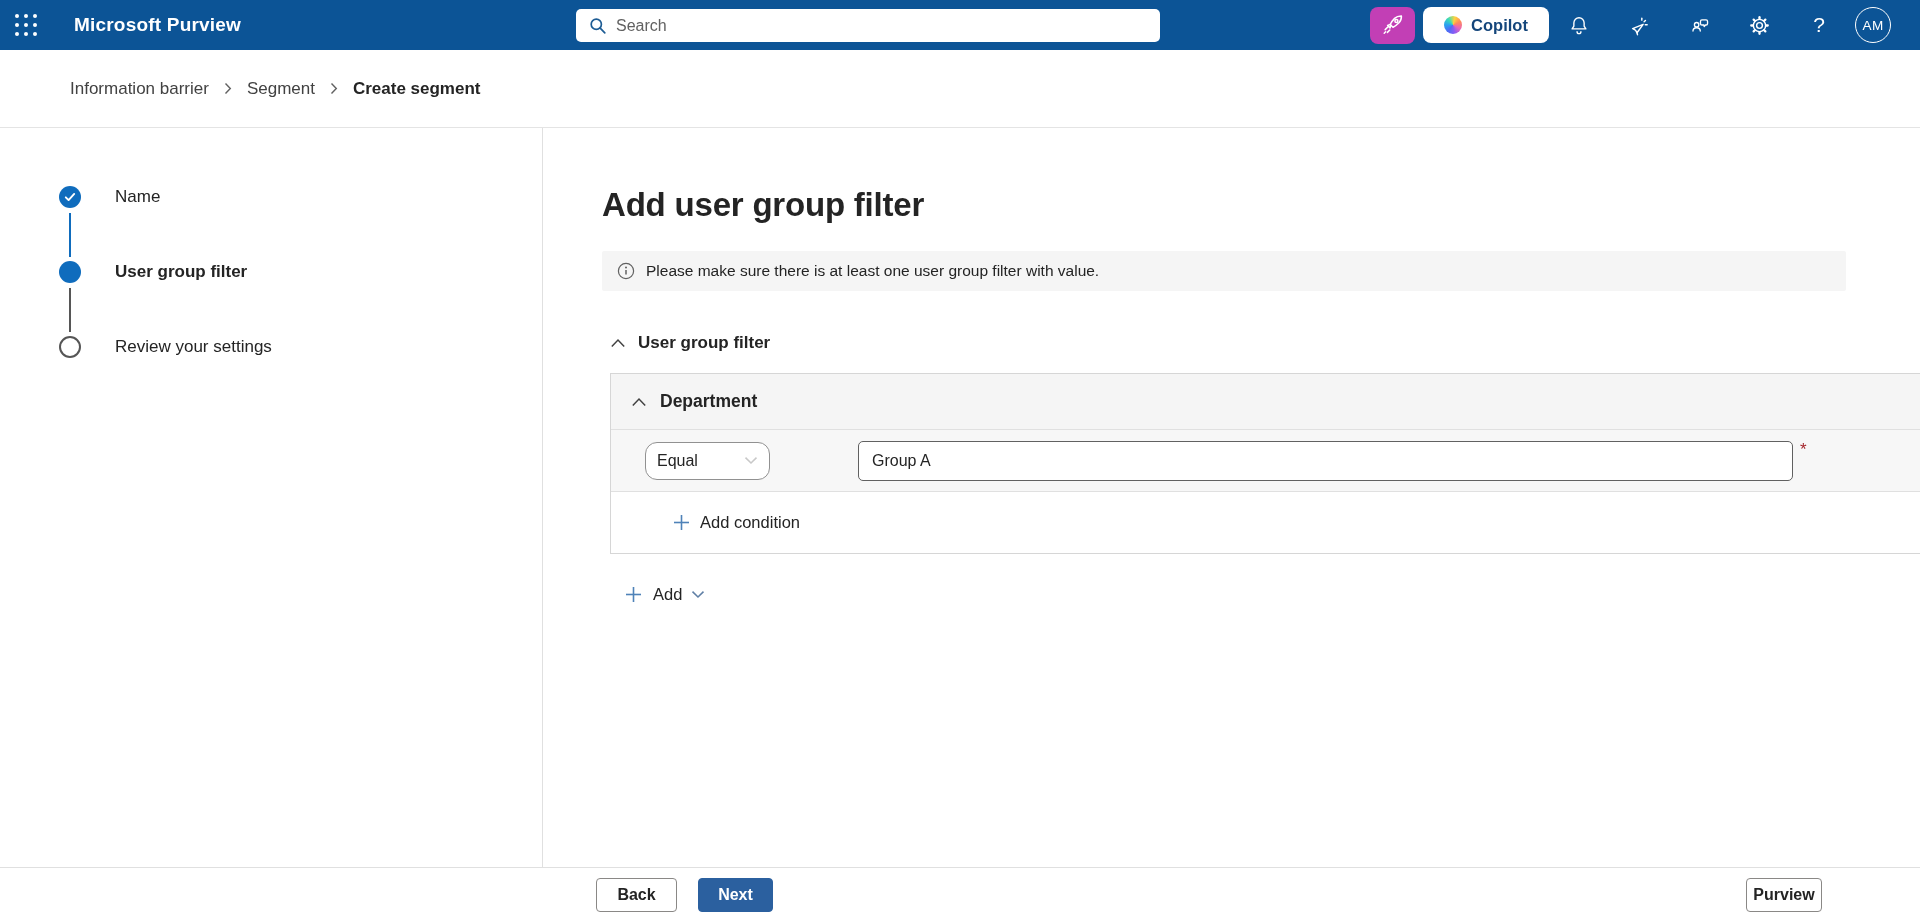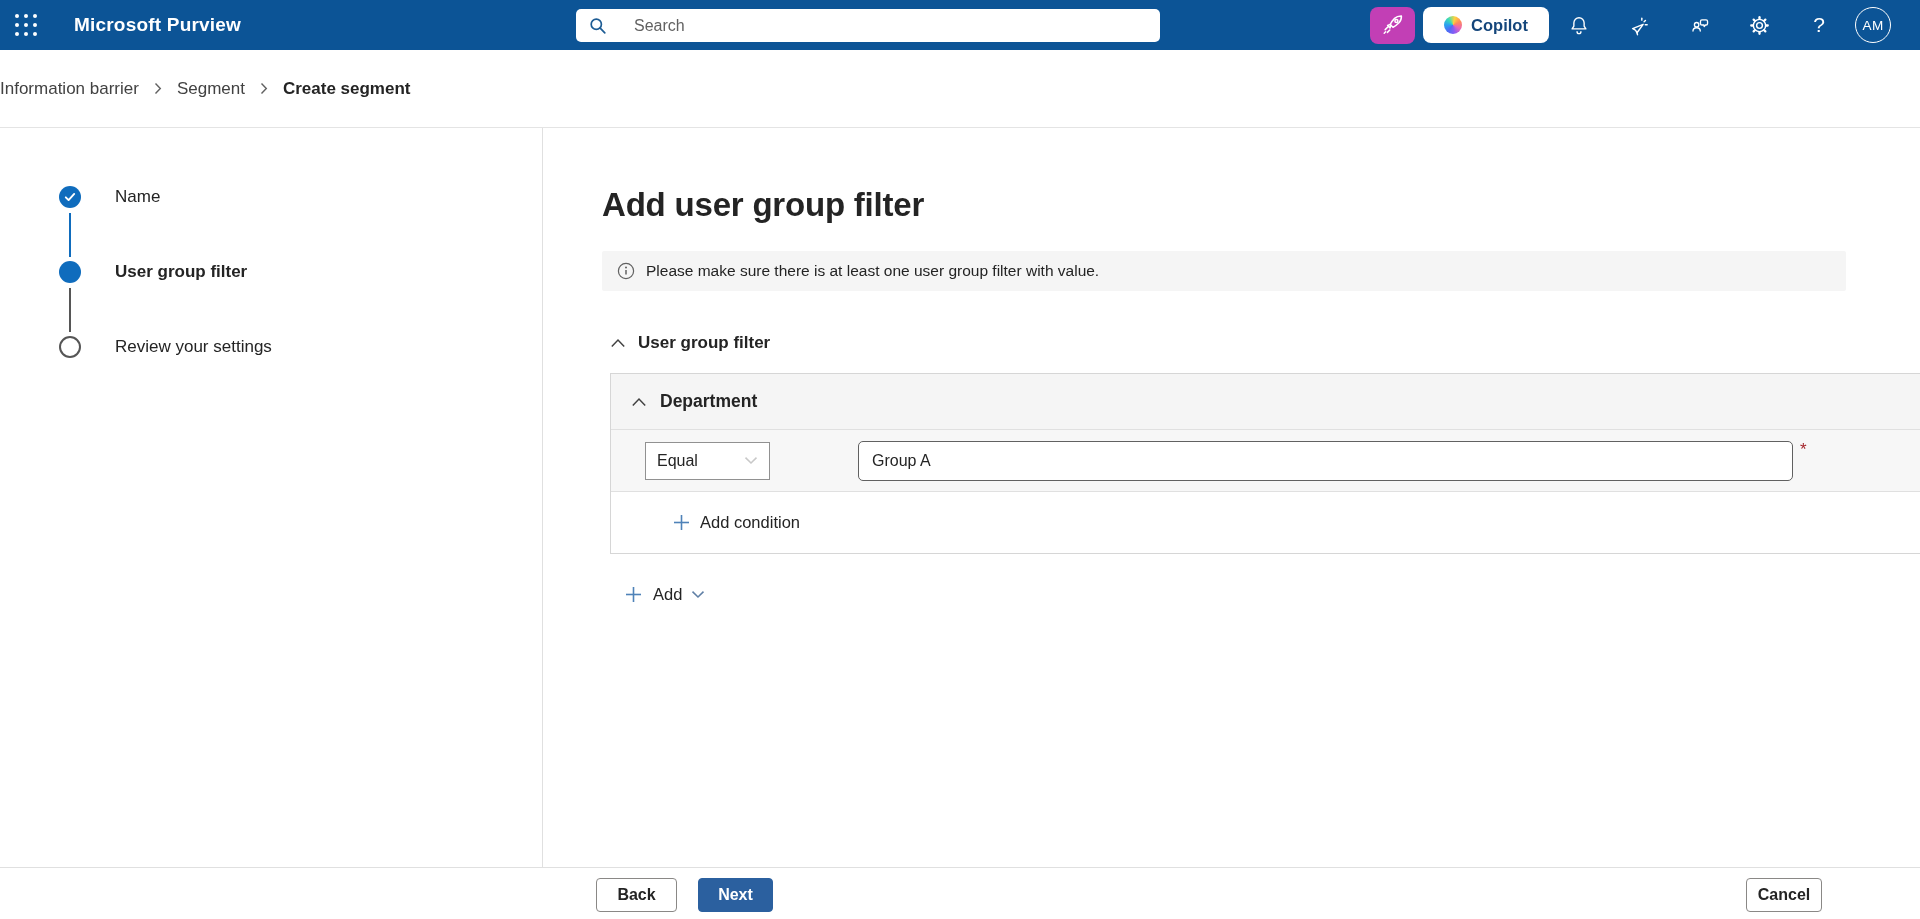--- a/index.html
+++ b/index.html
@@ -7,33 +7,33 @@
   body {
     font-family: "Liberation Sans", sans-serif;
     color:#242424; background:#fff; position:relative; overflow:hidden;
   }
   
   .topbar { position:absolute; top:0; left:0; width:1920px; height:50px; background:#0C5496; z-index:5; }
   .waffle-btn { position:absolute; left:0; top:0; width:52px; height:50px; display:flex; align-items:center; justify-content:center; cursor:pointer; }
   .waffle { display:grid; grid-template-columns:repeat(3,4px); grid-template-rows:repeat(3,4px); gap:5px; }
   .waffle i { width:4px; height:4px; border-radius:50%; background:#fff; }
   .app-title { position:absolute; left:74px; top:0; height:50px; display:flex; align-items:center; color:#fff; font-size:19px; font-weight:700; letter-spacing:.2px; }
-  .search-box { position:absolute; left:576px; top:9px; width:584px; height:33px; background:#fff; border-radius:5px; display:flex; align-items:center; padding:0 13px; gap:27px; }
+  .search-box { position:absolute; left:576px; top:9px; width:584px; height:33px; background:#fff; border-radius:5px; display:flex; align-items:center; padding:0 13px; gap:9px; }
   .search-box input { border:none; outline:none; flex:1; font-size:16px; font-family:inherit; color:#242424; background:transparent; }
   .search-box input::placeholder { color:#616161; }
   .topbar-right { position:absolute; right:16px; top:0; height:50px; display:flex; align-items:center; }
   .rocket-btn { width:45px; height:37px; background:#C23FB5; border-radius:8px; display:flex; align-items:center; justify-content:center; cursor:pointer; }
   .copilot-btn { margin-left:8px; width:126px; height:36px; background:#fff; border-radius:8px; display:flex; align-items:center; justify-content:center; gap:9px; cursor:pointer; }
   .copilot-logo { width:18px; height:18px; border-radius:50%; background:conic-gradient(from 220deg,#4c6cf5,#2aa2f0,#3ddcb4,#ffd23e,#ff8a5c,#e965b9,#8a5cf5,#4c6cf5); }
   .copilot-label { font-size:16.5px; font-weight:700; color:#15467B; }
   .icon-btn { width:60px; height:50px; display:flex; align-items:center; justify-content:center; cursor:pointer; }
   .help-glyph { color:#fff; font-size:21px; font-weight:400; }
   .avatar { margin-left:6px; margin-right:13px; width:36px; height:36px; border-radius:50%; border:1.5px solid #fff; color:#fff; display:flex; align-items:center; justify-content:center; font-size:13.5px; letter-spacing:.5px; cursor:pointer; }
   
-  .breadcrumb { position:absolute; top:50px; left:0; width:1920px; height:78px; border-bottom:1px solid #e4e4e4; display:flex; align-items:center; gap:15px; font-size:17px; background:#fff; }
+  .breadcrumb { position:absolute; top:50px; left:0; width:1920px; height:78px; border-bottom:1px solid #e4e4e4; display:flex; align-items:center; padding-left:70px; gap:15px; font-size:17px; background:#fff; }
   .crumb { color:#424242; cursor:pointer; }
   .crumb.current { color:#242424; font-weight:700; cursor:default; }
   
   .side-panel { position:absolute; top:128px; left:0; width:543px; height:739px; border-right:1px solid #e0e0e0; background:#fff; }
   .step { position:absolute; left:59px; display:flex; align-items:center; gap:34px; cursor:pointer; }
   .step-circle { width:22px; height:22px; border-radius:50%; flex:0 0 auto; display:flex; align-items:center; justify-content:center; }
   .step-circle.completed, .step-circle.current { background:#0F6CBD; }
   .step-circle.upcoming { background:#fff; border:2px solid #565656; }
   .step-label { font-size:17px; color:#242424; }
   .step-label.bold { font-weight:700; }
@@ -46,21 +46,21 @@
   .info-banner { margin-top:27px; width:1244px; height:40px; background:#f5f5f5; border-radius:2px; display:flex; align-items:center; padding:0 15px; gap:11px; font-size:15.5px; color:#242424; }
   .section-header { margin-top:42px; margin-left:8px; display:flex; align-items:center; gap:12px; cursor:pointer; }
   .section-header .txt { font-size:17px; font-weight:700; }
   .filter-card { margin-top:20px; margin-left:8px; width:1416px; border:1px solid #d6d6d6; background:#fff; }
   .card-header { height:56px; background:#f5f5f5; border-bottom:1px solid #e0e0e0; display:flex; align-items:center; padding:0 20px; }
   .card-header .chev { cursor:pointer; display:flex; }
   .card-title { margin-left:13px; font-size:17.5px; font-weight:700; }
   .card-header .spacer { flex:1; }
   .trash-btn { width:34px; height:34px; display:flex; align-items:center; justify-content:center; cursor:pointer; }
   .condition-row { height:62px; background:#f7f7f7; border-bottom:1px solid #e0e0e0; display:flex; align-items:center; padding-left:34px; position:relative; }
-  .operator-select { width:125px; height:38px; background:#fff; border:1px solid #919191; border-radius:0; display:flex; align-items:center; justify-content:space-between; padding:2px 11px; font-size:16px; cursor:pointer; }
+  .operator-select { width:125px; height:38px; background:#fff; border:1px solid #919191; border-radius:12px; display:flex; align-items:center; justify-content:space-between; padding:2px 11px; font-size:16px; cursor:pointer; }
   .value-input { margin-left:88px; width:935px; height:40px; border:1px solid #616161; border-radius:5px; padding:0 13px; font-size:16px; font-family:inherit; color:#242424; outline:none; background:#fff; }
   .required-marker { color:#A4262C; font-size:17px; margin-left:7px; align-self:flex-start; margin-top:10px; }
   .add-condition-row { height:61px; display:flex; align-items:center; padding-left:62px; gap:10px; cursor:pointer; background:#fff; }
   .add-condition-row .txt { font-size:16.5px; color:#242424; }
   .add-row { margin-top:31px; margin-left:23px; display:flex; align-items:center; gap:9px; cursor:pointer; width:max-content; }
   .add-row .txt { font-size:16.5px; color:#242424; margin-left:2px; }
   
   .footer { position:absolute; bottom:0; left:0; width:1920px; height:52px; background:#fff; border-top:1px solid #e0e0e0; }
   .btn { position:absolute; top:10px; height:34px; border-radius:4px; font-size:16px; font-weight:600; font-family:inherit; display:flex; align-items:center; justify-content:center; cursor:pointer; }
   .btn.secondary { background:#fff; border:1px solid #8a8886; color:#242424; }
@@ -268,14 +268,14 @@
     <span class="txt">Add</span>
     <svg width="14" height="9" viewBox="0 0 14 9">
       <polyline points="1.5,1.6 7,7 12.5,1.6" fill="none" stroke="#5f7fa5" stroke-width="1.5"></polyline>
     </svg>
   </div>
 </div>
 
 <div class="footer">
   <button class="btn secondary btn-back">Back</button>
   <button class="btn primary btn-next">Next</button>
-  <button class="btn secondary btn-cancel">Cancel</button>
+  <button class="btn secondary btn-cancel">Purview</button>
 </div>
 
 </body></html>

